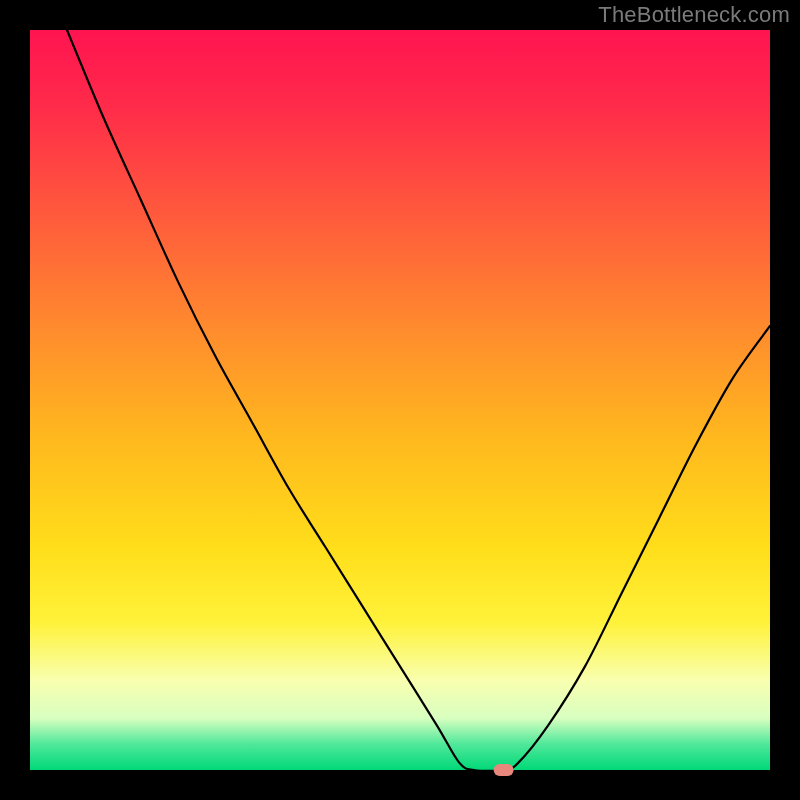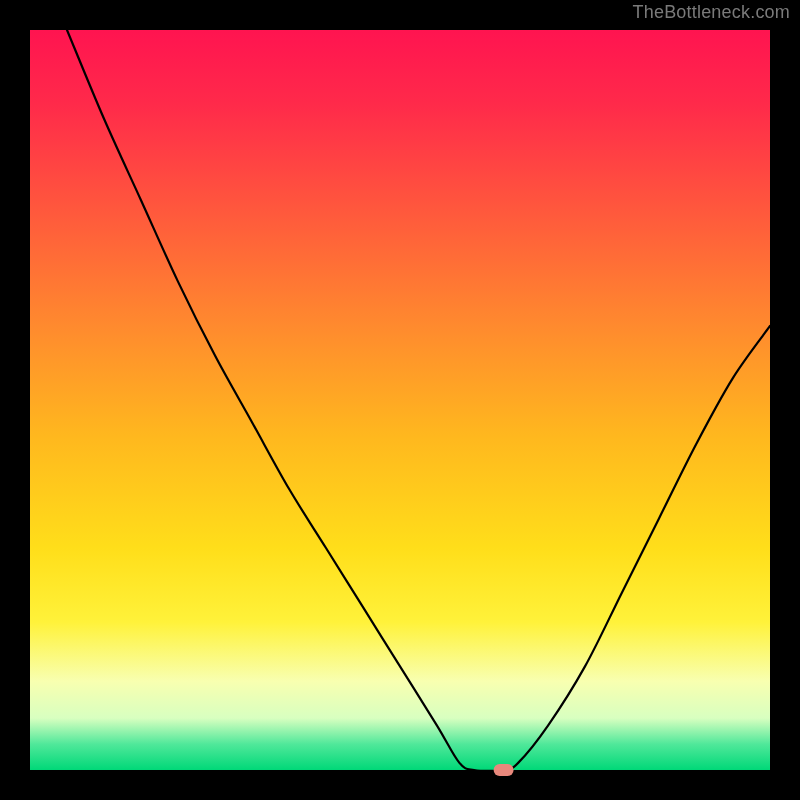--- a/index.html
+++ b/index.html
@@ -13,21 +13,21 @@
   .container {
     position: relative;
     width: 800px;
     height: 800px;
   }
   .watermark {
     position: absolute;
     top: 2px;
     right: 10px;
     font-family: Arial, Helvetica, sans-serif;
-    font-size: 18px;
+    font-size: 22px;
     font-weight: 500;
     color: #7a7a7a;
     z-index: 5;
     letter-spacing: 0.2px;
   }
   svg {
     position: absolute;
     top: 0;
     left: 0;
   }

